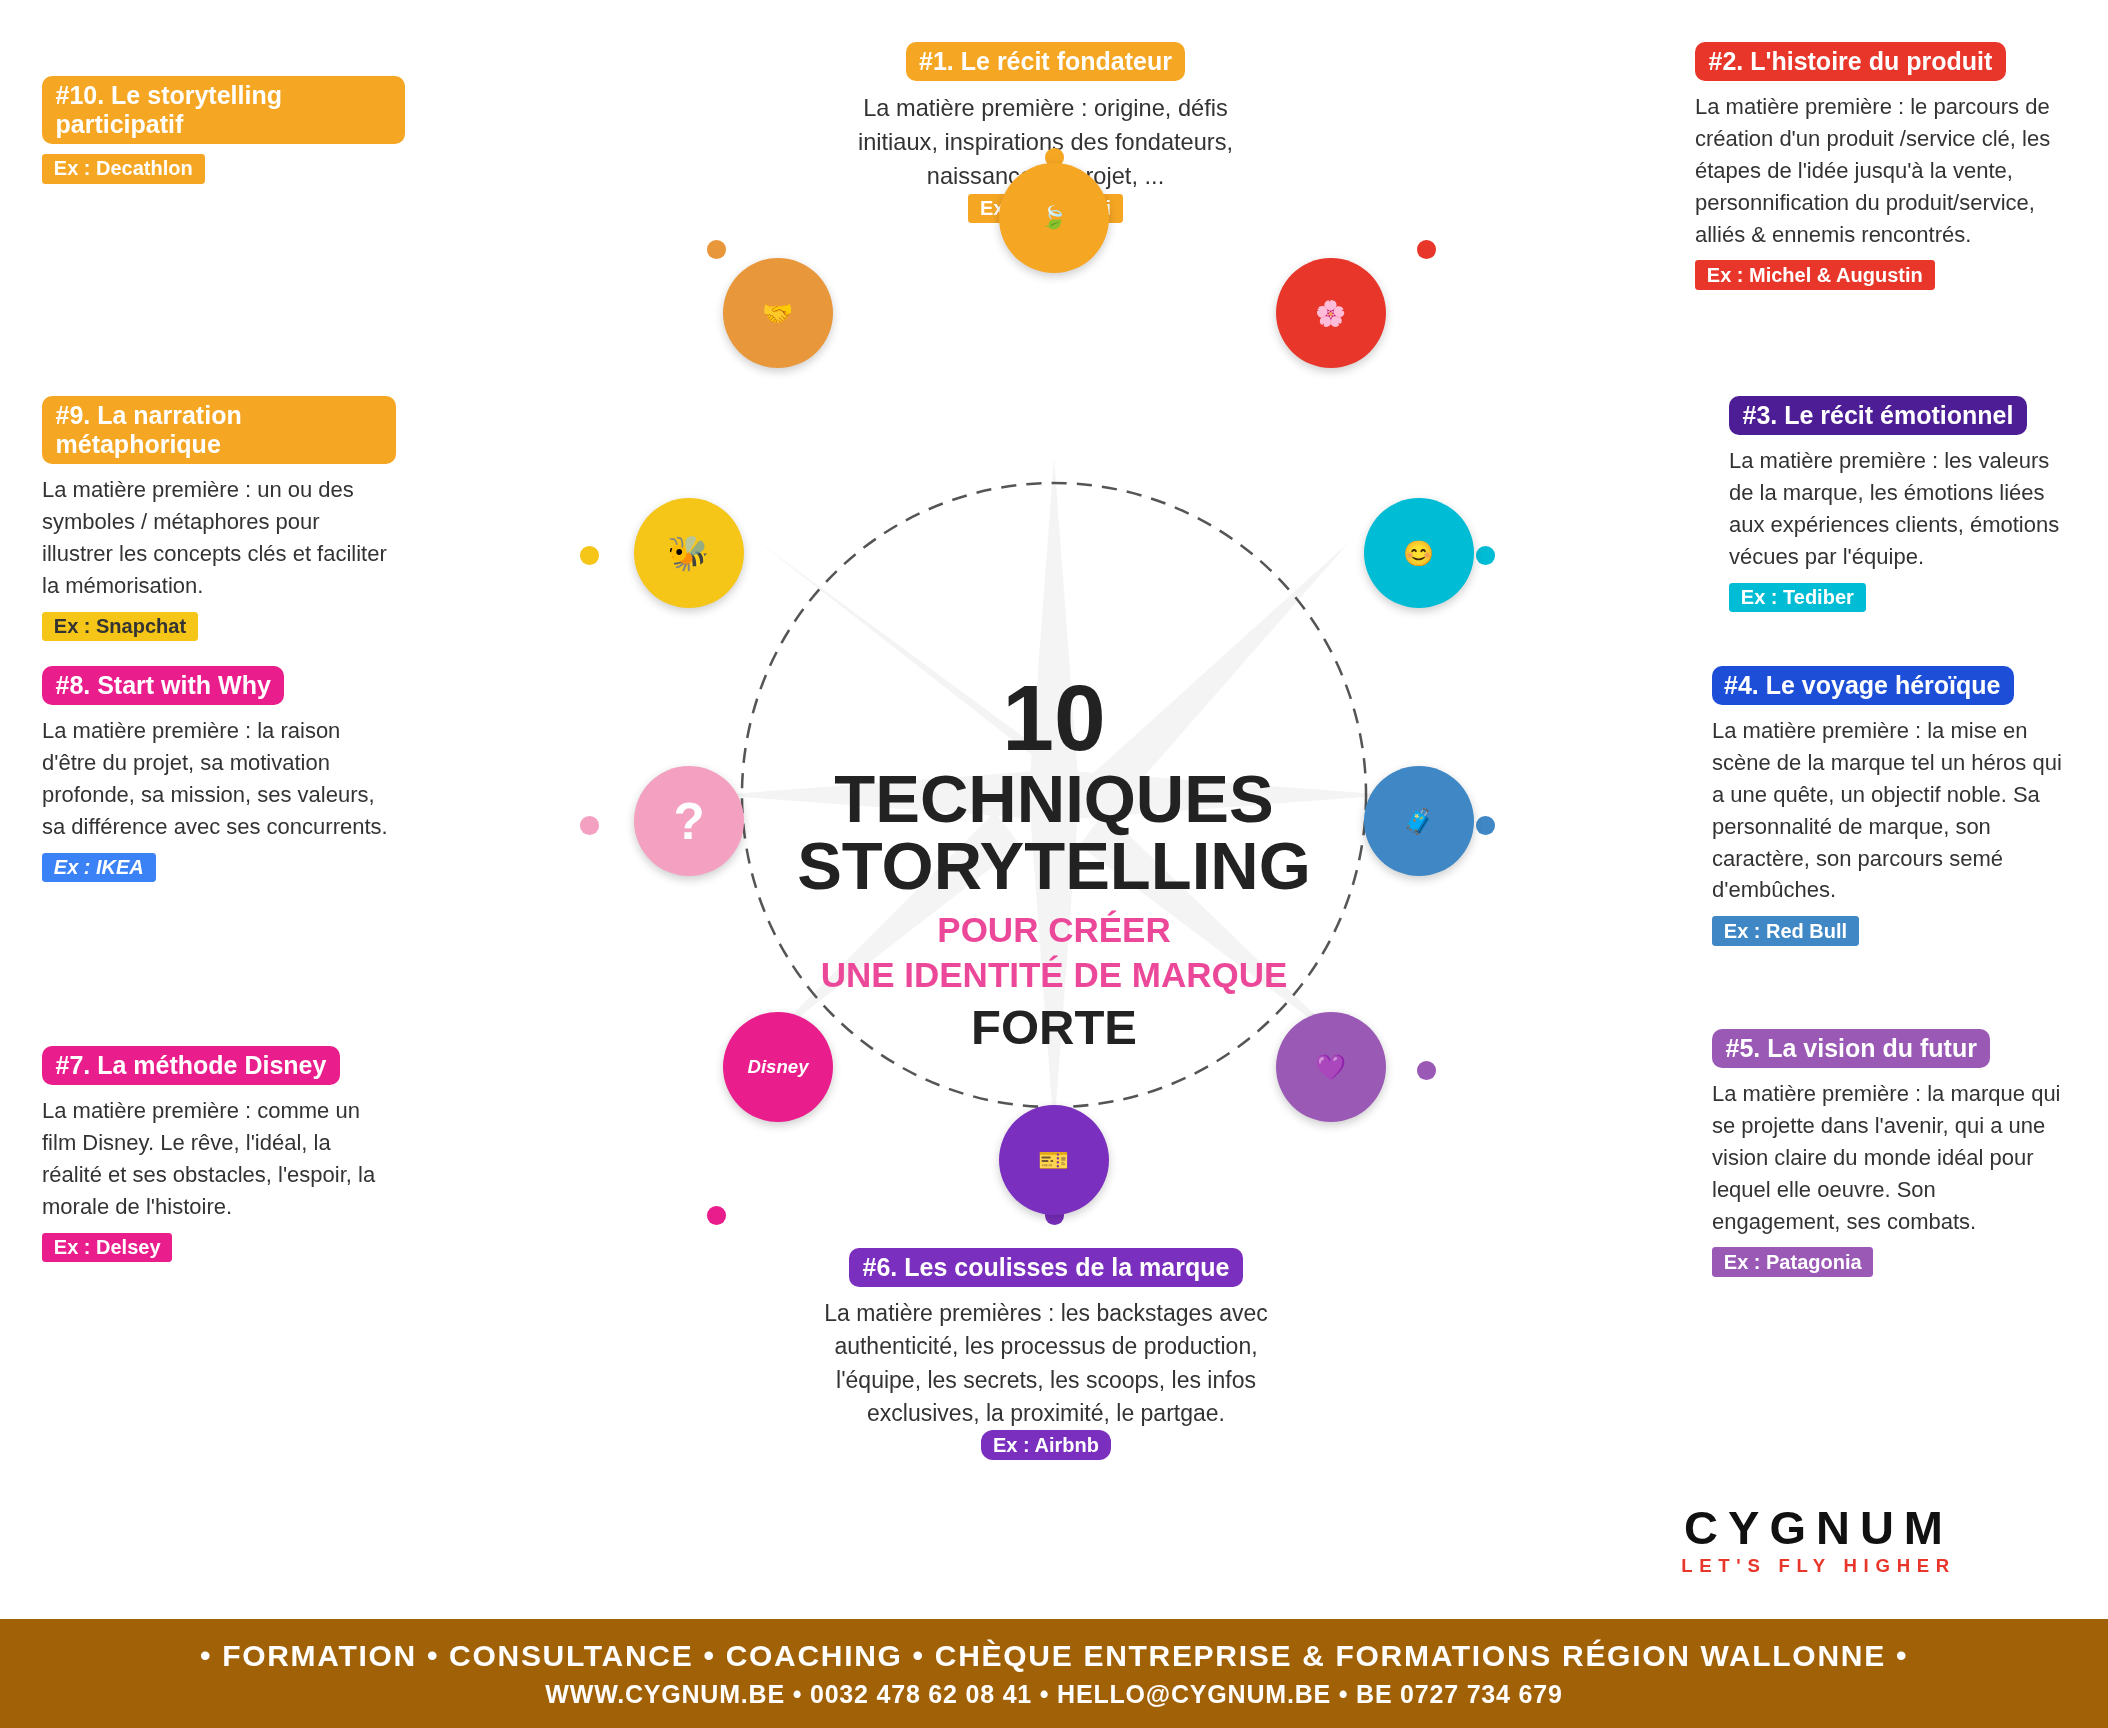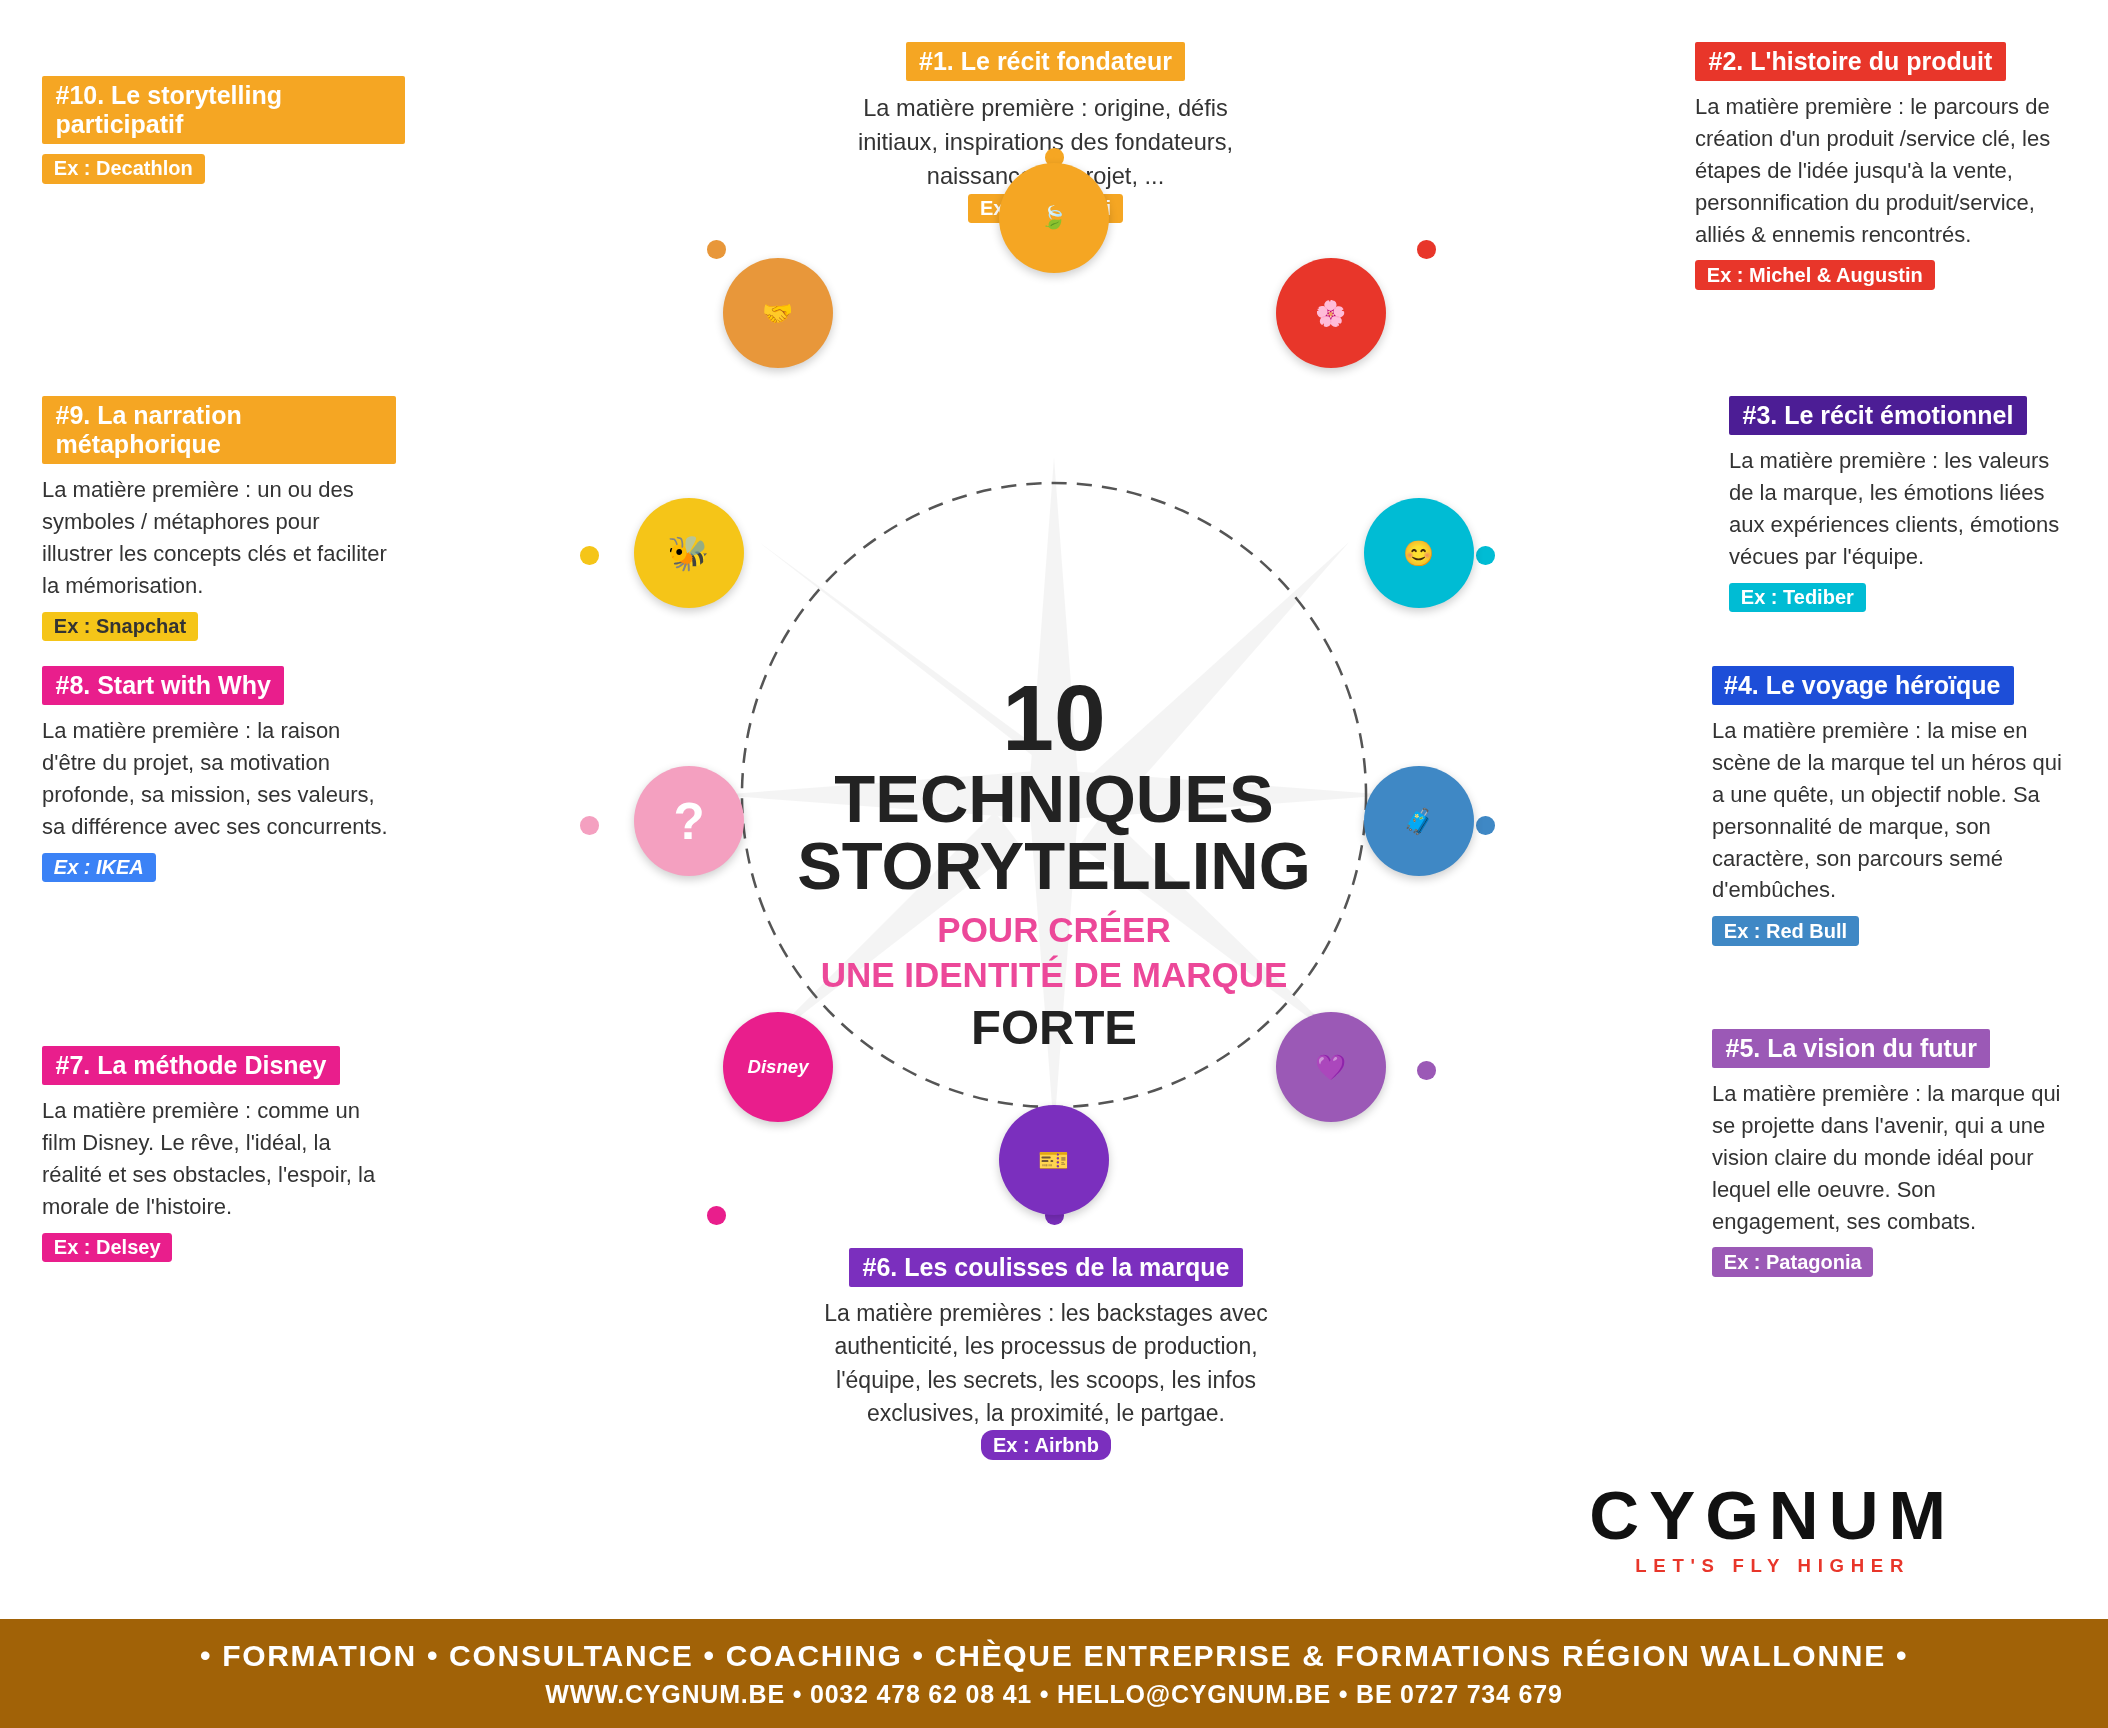--- a/index.html
+++ b/index.html
@@ -117,21 +117,21 @@
     }
 
     
     .content-box {
       position: absolute;
       max-width: 354px;
     }
     .box-title {
       display: inline-block;
       padding: 5px 13.5px;
-      border-radius: 2px;
+      border-radius: 10px;
       font-size: 25px;
       font-weight: 900;
       color: white;
       margin-bottom: 10px;
     }
     .box-text {
       font-size: 22px;
       color: #333;
       line-height: 1.45;
       margin-bottom: 10px;
@@ -146,21 +146,21 @@
     }
 
     
     .cygnum-logo {
       position: absolute;
       right: 152px;
       bottom: 152px;
       text-align: center;
     }
     .cygnum-logo .logo-text {
-      font-size: 69px;
+      font-size: 47px;
       font-weight: 900;
       letter-spacing: 10px;
       color: #111;
     }
     .cygnum-logo .logo-sub {
       font-size: 18.6px;
       letter-spacing: 6.7px;
       color: #e8362a;
       font-weight: 600;
     }

